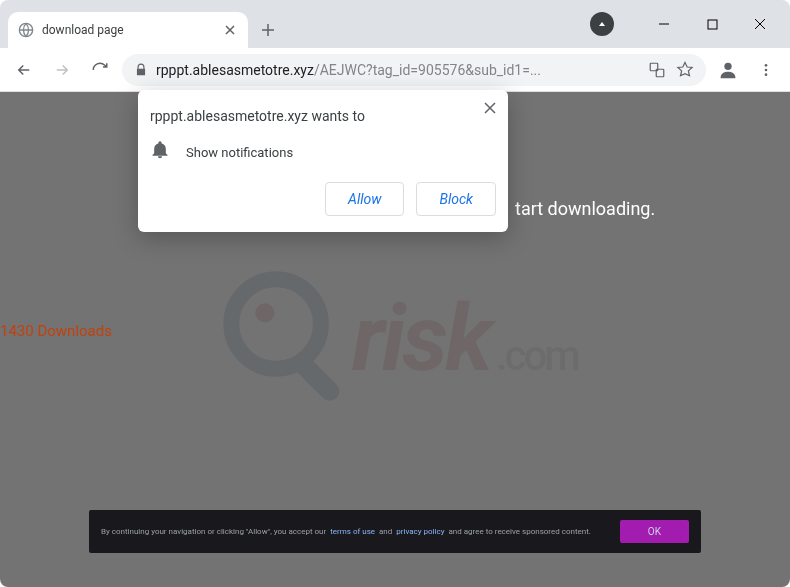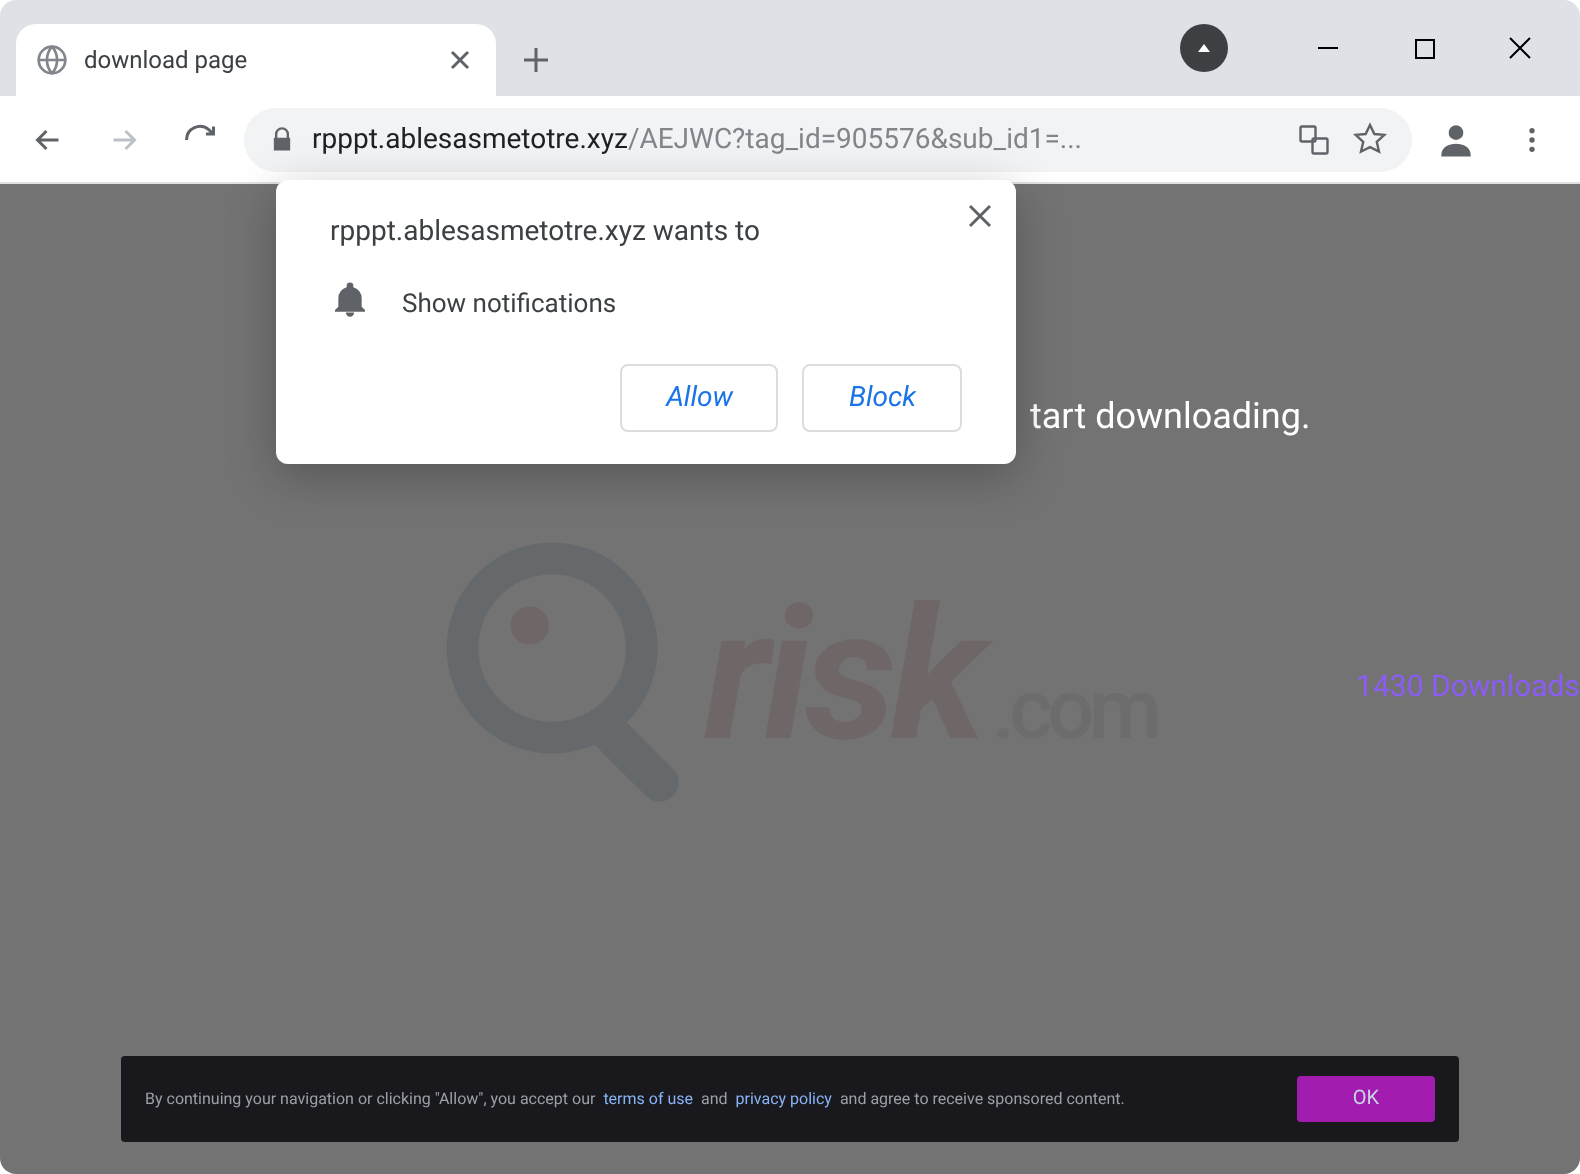--- a/index.html
+++ b/index.html
@@ -23,34 +23,34 @@
 .omnibox { flex: 1; height: 32px; background: #f1f3f4; border-radius: 16px; display: flex; align-items: center; padding: 0 12px; gap: 8px; }
 .omnibox-url { font-size: 14px; color: #202124; flex: 1; white-space: nowrap; overflow: hidden; }
 .omnibox-url .dim { color: #80868b; }
 .omnibox-right { display: flex; align-items: center; gap: 10px; }
 
 
 .content { position: relative; height: calc(587px - 48px - 44px); background: #fff; }
 .dim-overlay { position: absolute; inset: 0; background: rgba(0,0,0,0.55); }
 .page-bg { position: absolute; inset: 0; display: flex; flex-direction: column; align-items: center; color: #fff; }
 
-.consent { position: absolute; bottom: 16px; left: 50%; transform: translateX(-50%); width: 669px; background: rgba(15,15,20,0.9); color: #9aa0a6; font-size: 8px; padding: 10px 12px; display: flex; align-items: center; border-radius: 2px; }
+.consent { position: absolute; bottom: 34px; left: 50%; transform: translateX(-50%); width: 612px; background: rgba(15,15,20,0.9); color: #9aa0a6; font-size: 8px; padding: 10px 12px; display: flex; align-items: center; border-radius: 2px; }
 .consent a { color: #89b4f8; text-decoration: none; margin: 0 2px; }
 .consent-ok { margin-left: auto; background: #a21caf; color: #c9d3e6; padding: 6px 28px; font-size: 10px; border-radius: 2px; }
 
 
 .watermark { position: absolute; top: 50%; left: 50%; transform: translate(-50%, -50%); display: flex; align-items: center; opacity: 0.12; pointer-events: none; }
 .watermark .wm-icon { width: 160px; height: 160px; margin-right: -20px; }
 .watermark .wm-text { display: flex; flex-direction: column; font-weight: 700; font-style: italic; font-family: Arial, sans-serif; line-height: 0.85; }
 .watermark .wm-pc { font-size: 92px; color: #1b4a8a; letter-spacing: -4px; }
 .watermark .wm-risk { font-size: 92px; color: #b0302a; letter-spacing: -3px; }
 .watermark .wm-risk .com { color: #888; font-size: 42px; font-weight: 500; font-style: normal; margin-left: 6px; }
 
 
-.prompt { position: absolute; top: -2px; left: 138px; width: 370px; background: #fff; border-radius: 6px; box-shadow: 0 6px 24px rgba(0,0,0,0.25); padding: 18px 27px 16px; z-index: 10; }
+.prompt { position: absolute; top: -2px; left: 138px; width: 370px; background: #fff; border-radius: 6px; box-shadow: 0 6px 24px rgba(0,0,0,0.25); padding: 18px 12px 16px; z-index: 10; }
 .prompt-title { font-size: 14px; color: #3c4043; margin-bottom: 16px; }
 .prompt-row { display: flex; align-items: flex-end; gap: 16px; margin-bottom: 22px; }
 .prompt-bell { color: #5f6368; }
 .prompt-text { font-size: 13px; color: #3c4043; }
 .prompt-close { position: absolute; top: 12px; right: 12px; color: #5f6368; cursor: pointer; }
 .prompt-actions { display: flex; justify-content: flex-end; gap: 12px; }
 .pbtn { border: 1px solid #dadce0; background: #fff; color: #1a73e8; font-size: 14px; padding: 8px 22px; border-radius: 4px; cursor: pointer; font-style: italic; }
 
 svg { display: block; }
 </style>
@@ -161,21 +161,21 @@
           <rect x="58" y="58" width="34" height="12" rx="6" fill="#1b4a8a" transform="rotate(45 58 58)"></rect>
           <circle cx="33" cy="33" r="6" fill="#b0302a"></circle>
         </svg>
       <div class="wm-text">
         <span class="wm-risk"><span>risk</span><span class="com">.com</span></span>
       </div>
     </div>
   </div>
   <div class="dim-overlay"></div>
   <div style="position:absolute; top:106px; left:515px; color:#fff; font-size:18px;">tart downloading.</div>
-  <div style="position:absolute; top:242px; width:100%; text-align:right; color:#8b5cf6; font-size:15px;">1430 Downloads</div>
+  <div style="position:absolute; top:230px; width:100%; text-align:left; color:#c2410c; font-size:15px;">1430 Downloads</div>
 
   <div class="consent">
     <span>
       <span>By continuing your navigation or clicking "Allow", you accept our </span><a>terms of use</a><span> and </span><a>privacy policy</a><span> and agree to receive sponsored content.</span>
     </span>
     <span class="consent-ok">OK</span>
   </div>
 
   <div class="prompt">
     <span class="prompt-close">

